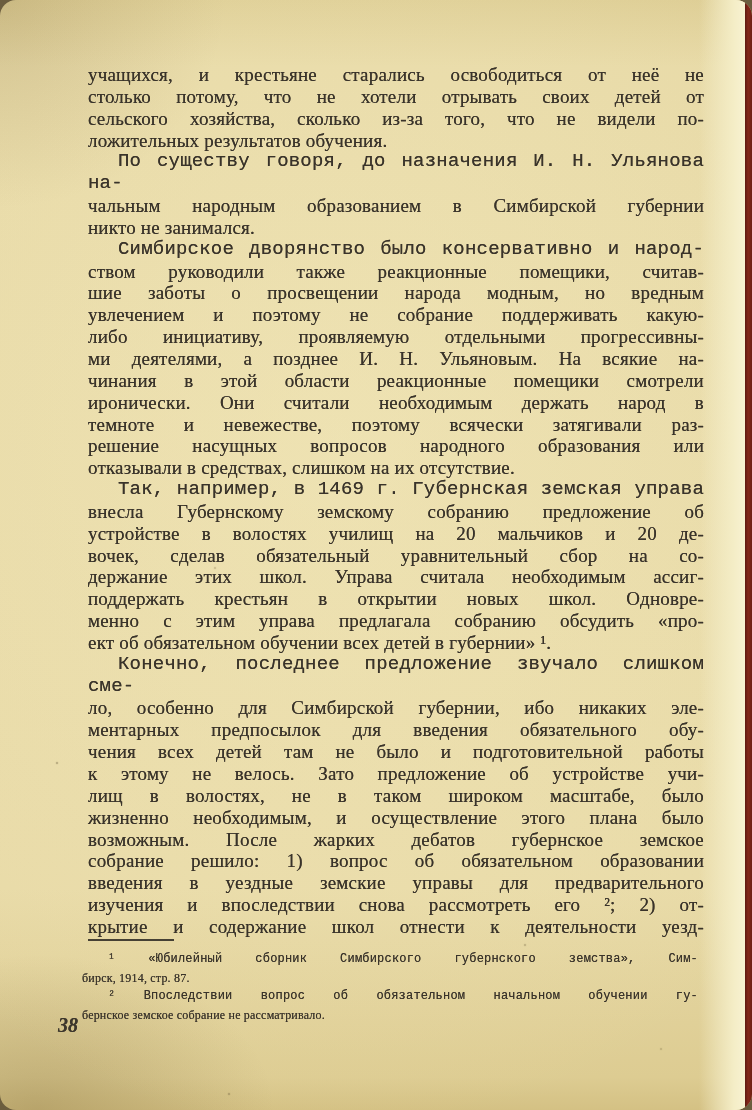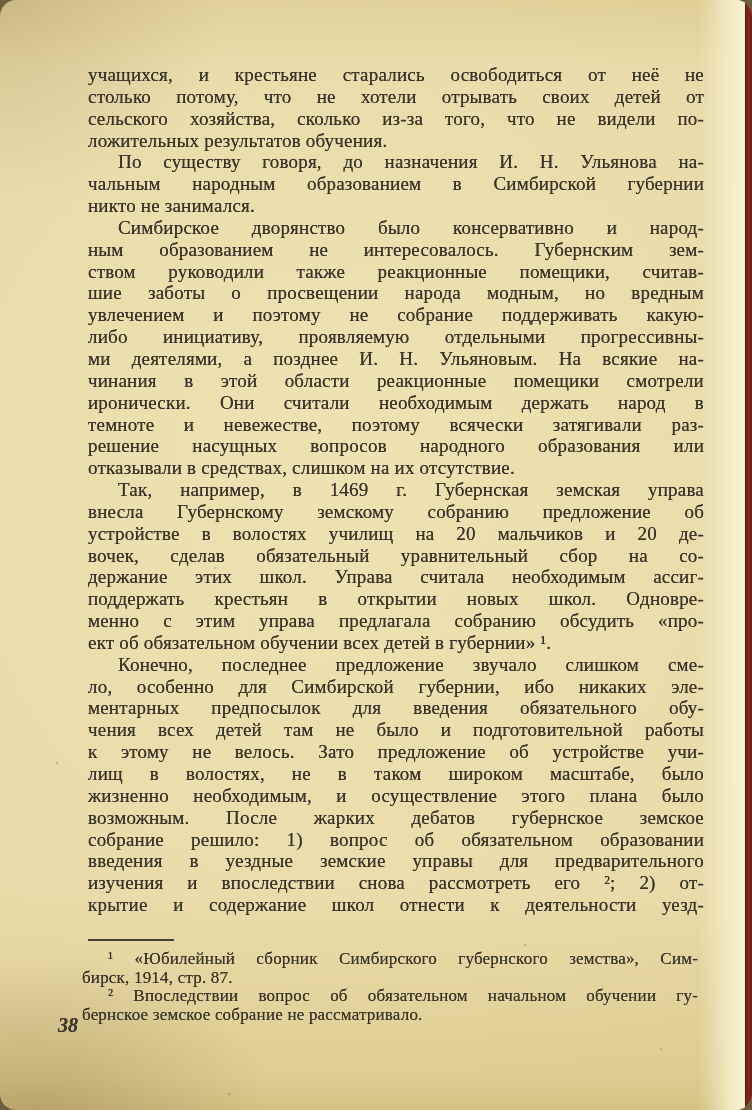--- a/index.html
+++ b/index.html
@@ -45,36 +45,36 @@
     font-size: 19px;
     line-height: 21.85px;
     letter-spacing: 0.2px;
     text-shadow: 0 0 0.6px rgba(57,51,42,0.85);
   }
   .line {
     text-align: justify;
     text-align-last: justify;
     white-space: normal;
   }
-  .line.indent { text-indent: 30px; }
+  .line.indent { text-indent: 30px; font-family: Liberation Mono, monospace; }
   .line.end { text-align-last: left; }
   .footnote-rule {
     position: absolute;
     left: 88px;
     top: 939px;
     width: 86px;
     height: 2px;
     background: #454034;
   }
   .footnotes {
     position: absolute;
     left: 82px;
     top: 950px;
     width: 616px;
-    font-size: 17px;
+    font-size: 12px;
     line-height: 18.6px;
     letter-spacing: 0.2px;
     text-shadow: 0 0 0.5px rgba(57,51,42,0.8);
   }
   .footnotes .line.indent { text-indent: 26px; }
   .page-number {
     position: absolute;
     left: 58px;
     top: 1014px;
     font-size: 20px;
@@ -109,21 +109,20 @@
 
   <div class="body-text">
       <div class="line">учащихся, и крестьяне старались освободиться от неё не</div>
       <div class="line">столько потому, что не хотели отрывать своих детей от</div>
       <div class="line">сельского хозяйства, сколько из-за того, что не видели по-</div>
       <div class="line end">ложительных результатов обучения.</div>
       <div class="line indent">По существу говоря, до назначения И. Н. Ульянова на-</div>
       <div class="line">чальным народным образованием в Симбирской губернии</div>
       <div class="line end">никто не занимался.</div>
       <div class="line indent">Симбирское дворянство было консервативно и народ-</div>
-      <div class="line">ным образованием не интересовалось. Губернским зем-</div>
       <div class="line">ством руководили также реакционные помещики, считав-</div>
       <div class="line">шие заботы о просвещении народа модным, но вредным</div>
       <div class="line">увлечением и поэтому не собрание поддерживать какую-</div>
       <div class="line">либо инициативу, проявляемую отдельными прогрессивны-</div>
       <div class="line">ми деятелями, а позднее И. Н. Ульяновым. На всякие на-</div>
       <div class="line">чинания в этой области реакционные помещики смотрели</div>
       <div class="line">иронически. Они считали необходимым держать народ в</div>
       <div class="line">темноте и невежестве, поэтому всячески затягивали раз-</div>
       <div class="line">решение насущных вопросов народного образования или</div>
       <div class="line end">отказывали в средствах, слишком на их отсутствие.</div>

